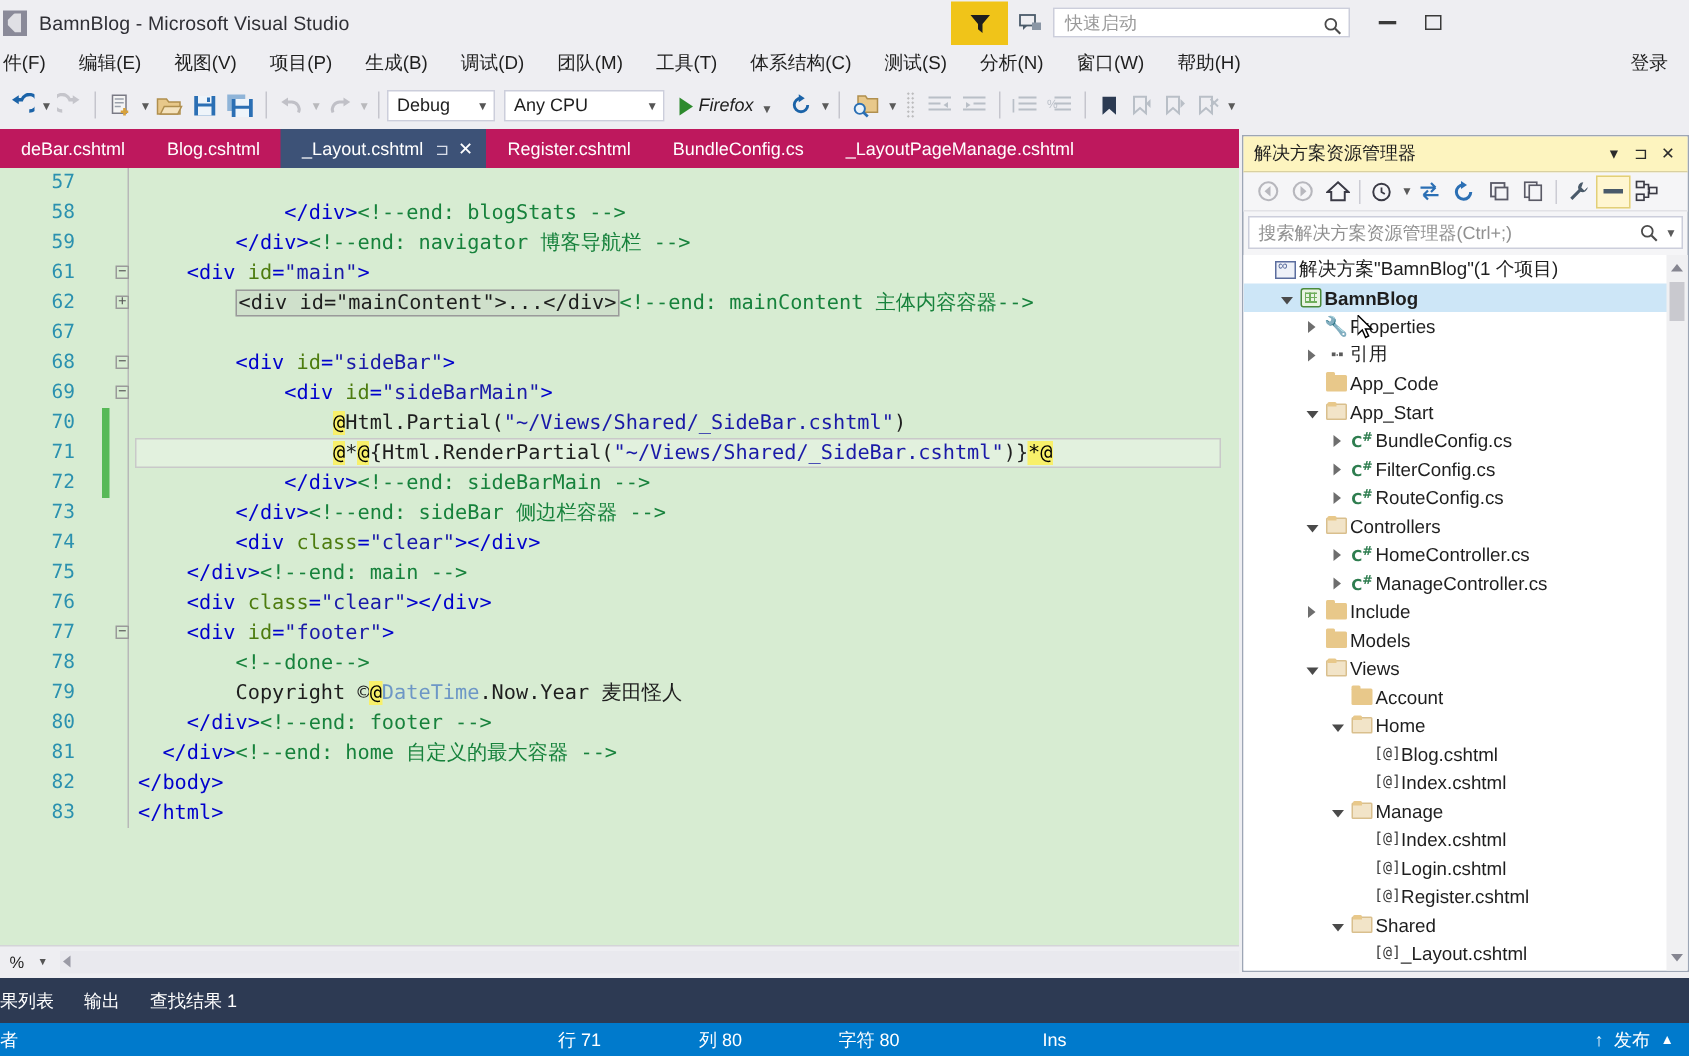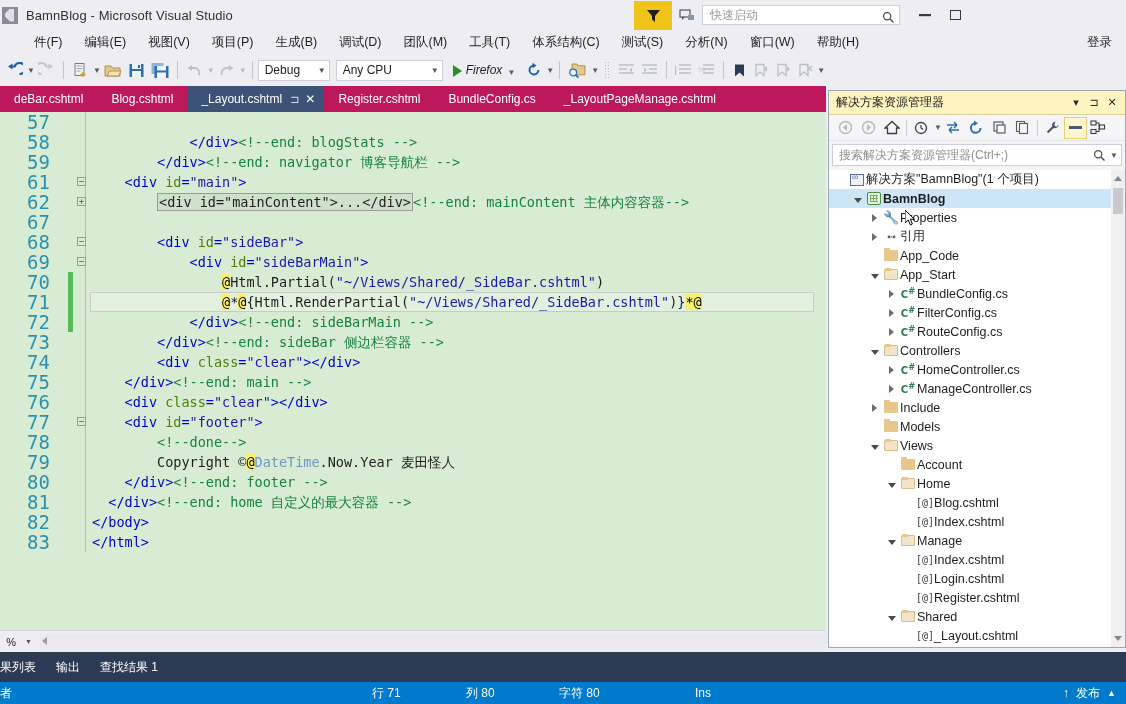--- a/index.html
+++ b/index.html
@@ -43,21 +43,21 @@
   .win-btns { display: flex; align-items: center; margin-left: 10px; }
   .win-btn { width: 30px; height: 28px; display:flex; align-items:center; justify-content:center; color:#3a3a3a; }
   .win-max-box { width: 11px; height: 10px; border: 1.6px solid #3a3a3a; }
 
   
   .menubar {
     position: absolute; left: 0; top: 30px; width: 1126px; height: 24px;
     background: #eeeef2; display: flex; align-items: center; padding-left: 0px;
   }
   .menu-item { padding: 3px 11px; font-size: 12.5px; color: #1e1e1e; white-space: nowrap; }
-  .menu-item:first-child { padding-left: 2px; margin-left: 32px; }
+  .menu-item:first-child { padding-left: 2px; }
   .menu-signin { margin-left: auto; padding-right: 14px; font-size: 12.5px; color: #1e1e1e; }
 
   
   .toolbar {
     position: absolute; left: 0; top: 54px; width: 1126px; height: 32px;
     background: #eeeef2; display: flex; align-items: center; padding-left: 3px;
   }
   .tb-btn { display:flex; align-items:center; justify-content:center; height: 24px; padding: 0 3px; }
   .tb-caret { font-size: 8px; color: #5a5a5a; margin-left: 1px; }
   .tb-sep { width: 1px; height: 18px; background: #c5c5cd; margin: 0 5px; }
@@ -89,21 +89,21 @@
 
   
   .editor {
     position: absolute; left: 0; top: 112px; width: 826px; height: 518px;
     background: #d7ecd2; overflow: hidden;
     font-family: "DejaVu Sans Mono", "Liberation Mono", monospace;
   }
   .code-row { position: relative; height: 20px; line-height: 20px; white-space: pre; }
   .gutter-num {
     position: absolute; left: 0; top: 0; width: 50px; text-align: right;
-    color: #2b91af; font-size: 19px; font-family: "DejaVu Sans Mono", monospace;
+    color: #2b91af; font-size: 13px; font-family: "DejaVu Sans Mono", monospace;
   }
   .glyph-box {
     position: absolute; left: 77px; top: 5px; width: 9px; height: 9px;
     border: 1px solid #9a9a9a; background: #d7ecd2; color: #555;
     font-size: 9px; line-height: 7px; text-align: center;
     font-family: "DejaVu Sans Mono", monospace;
   }
   .vline { position: absolute; left: 85px; top: 0; width: 1px; height: 20px; background: #b8b8b8; }
   .chgbar { position: absolute; left: 68px; top: 0; width: 5px; height: 20px; background: #57b957; }
   .code-text { position: absolute; left: 92px; top: 0; font-size: 13.5px; }

